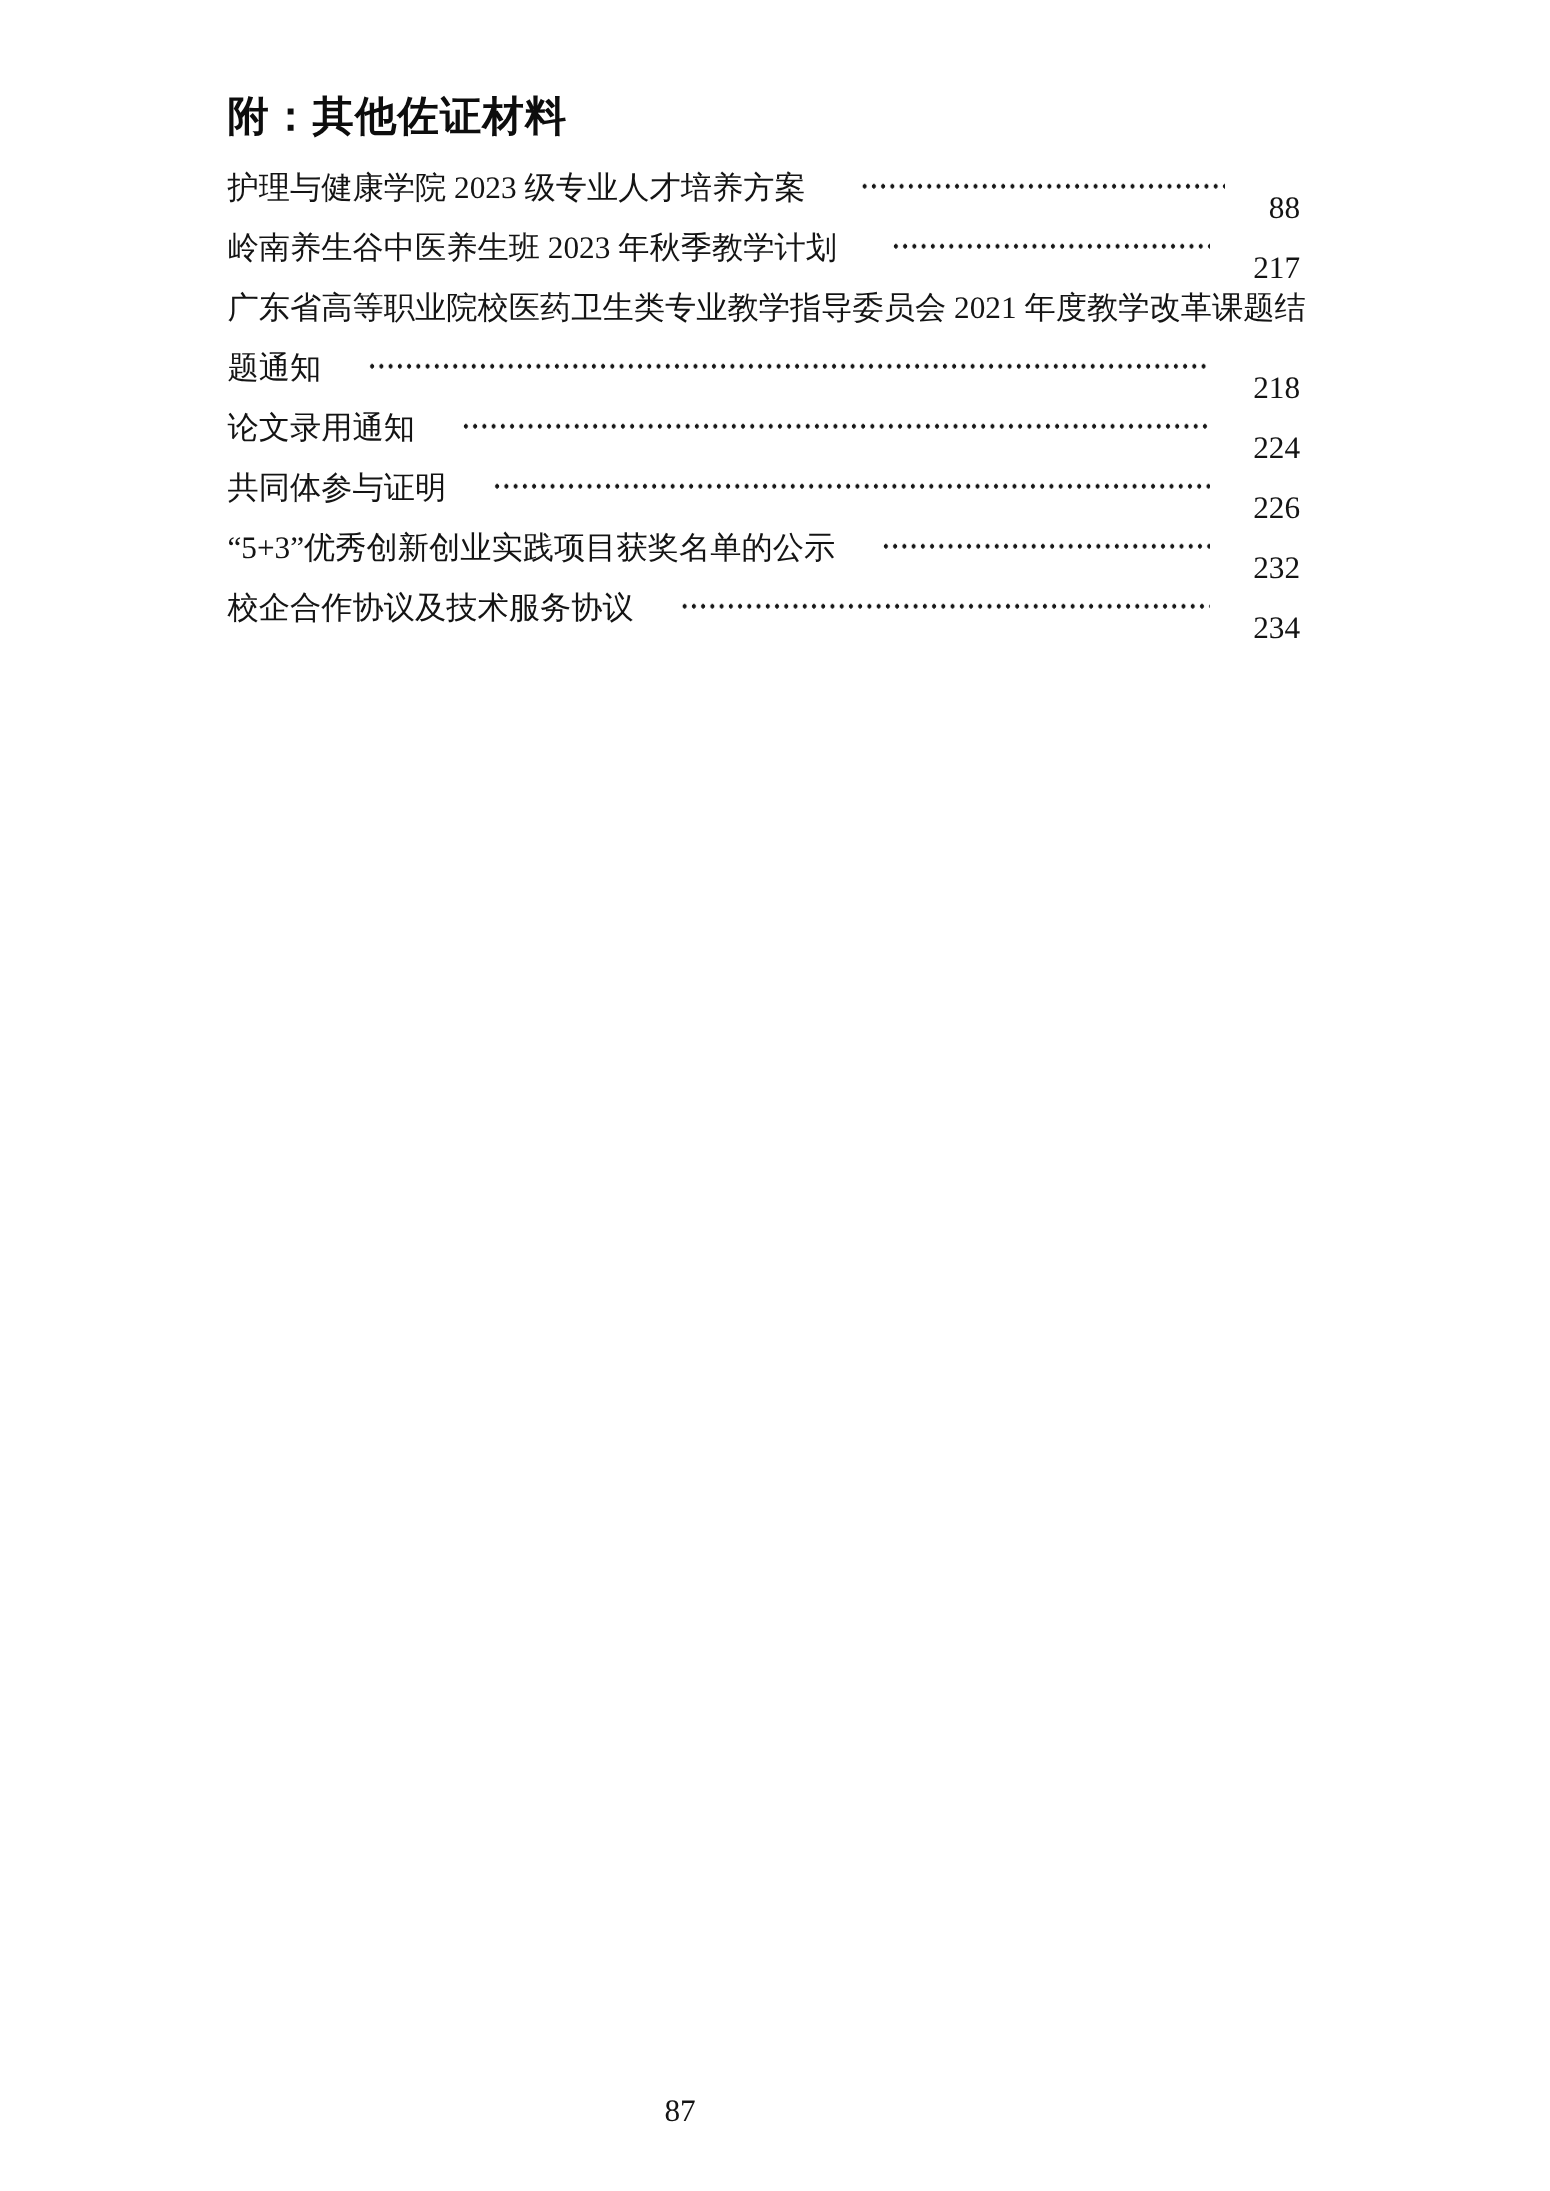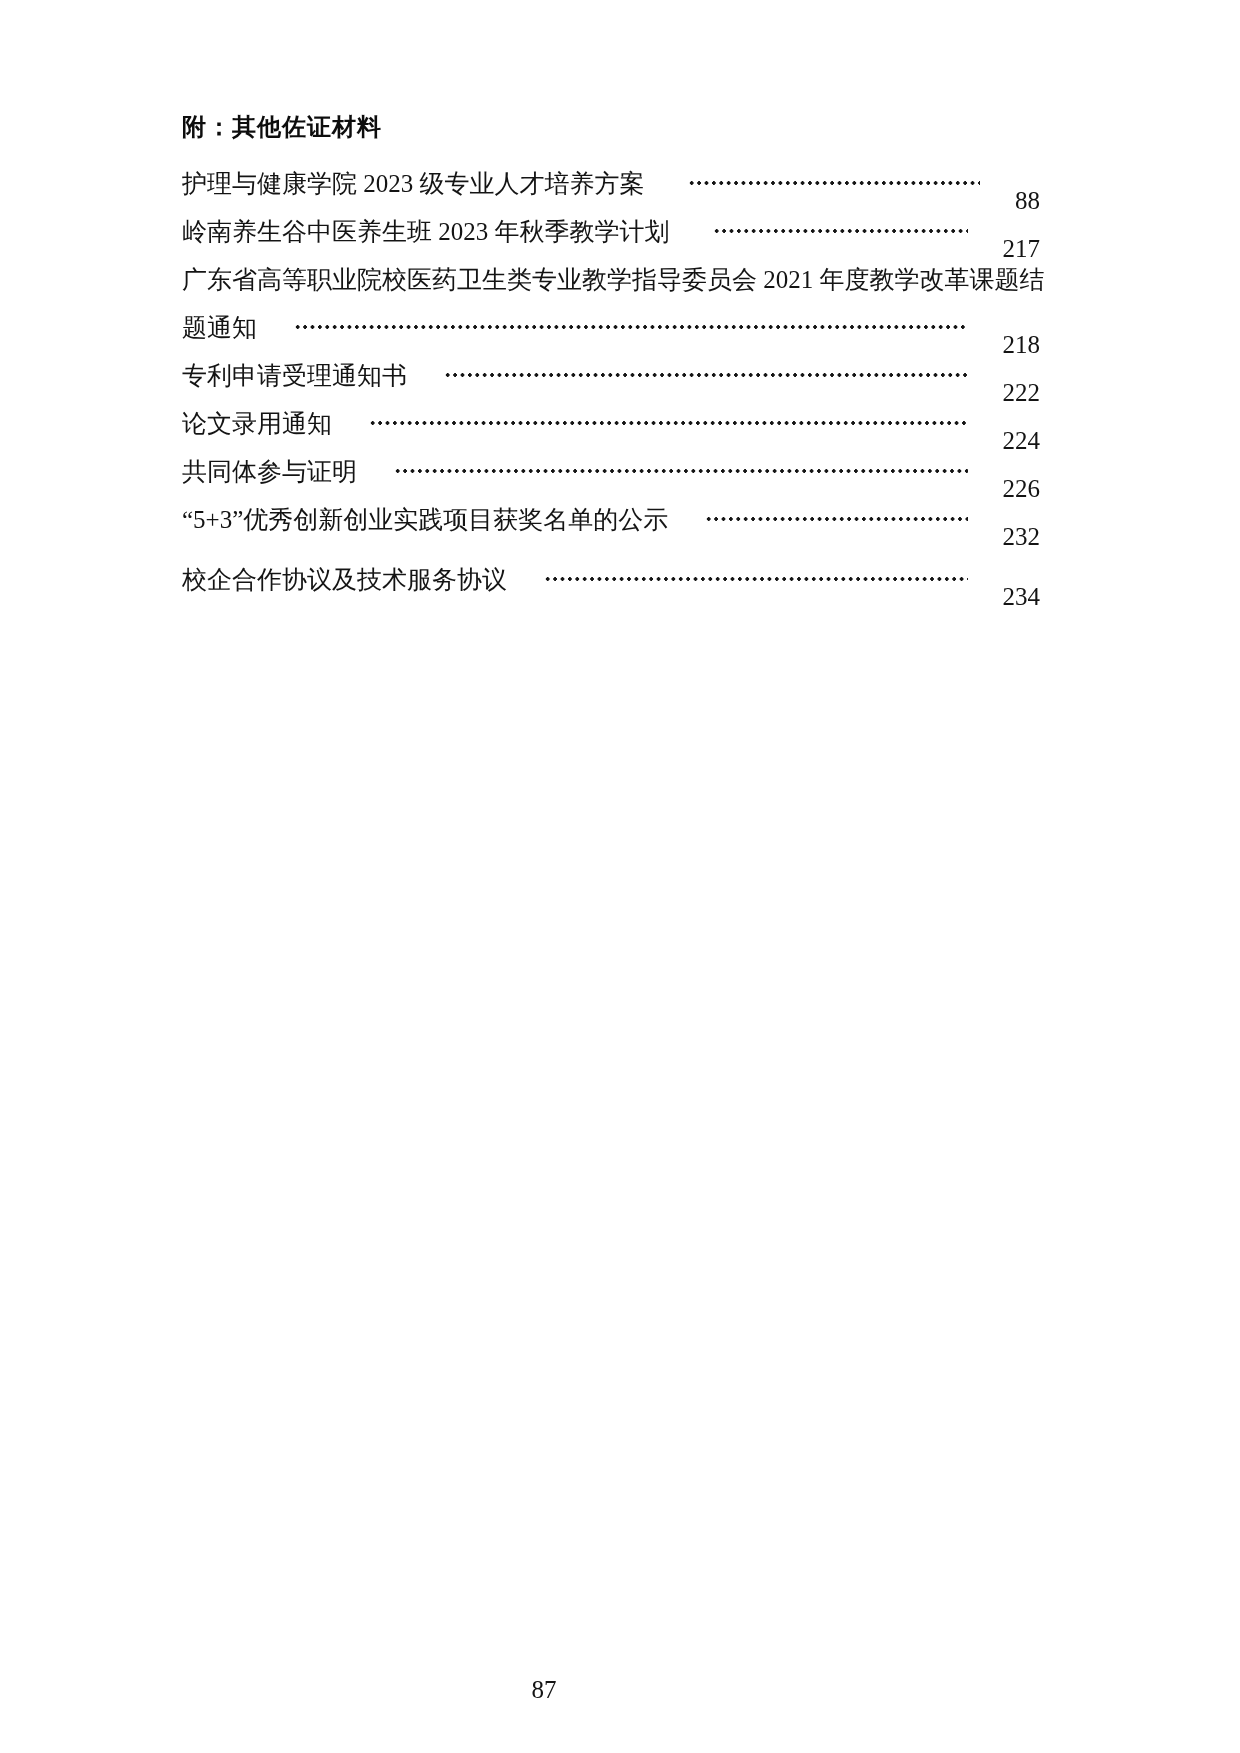--- a/index.html
+++ b/index.html
@@ -13,24 +13,24 @@
     font-family: "Liberation Serif", "DejaVu Serif", serif;
     color: #141414;
   }
   .content {
     position: absolute;
     left: 182px;
     top: 0;
     width: 858px;
   }
   .heading {
-    padding-top: 104px;
+    padding-top: 70px;
     font-family: "Liberation Sans", "DejaVu Sans", sans-serif;
     font-weight: 700;
-    font-size: 24px;
+    font-size: 33px;
     line-height: 46px;
     letter-spacing: 1px;
     color: #0d0d0d;
     margin-bottom: 9px;
   }
   .toc-list { width: 100%; }
   .toc-row {
     display: flex;
     align-items: center;
     height: 48px;
@@ -92,25 +92,20 @@
         </div>
         <div class="toc-row">
           <span class="toc-title">广东省高等职业院校医药卫生类专业教学指导委员会 2021 年度教学改革课题结</span>
         </div>
         <div class="toc-row">
           <span class="toc-title">题通知</span>
           <span class="toc-leader"></span>
           <span class="toc-page">218</span>
         </div>
         <div class="toc-row">
-          <span class="toc-title">专利申请受理通知书</span>
-          <span class="toc-leader"></span>
-          <span class="toc-page">222</span>
-        </div>
-        <div class="toc-row">
           <span class="toc-title">论文录用通知</span>
           <span class="toc-leader"></span>
           <span class="toc-page">224</span>
         </div>
         <div class="toc-row">
           <span class="toc-title">共同体参与证明</span>
           <span class="toc-leader"></span>
           <span class="toc-page">226</span>
         </div>
         <div class="toc-row">

